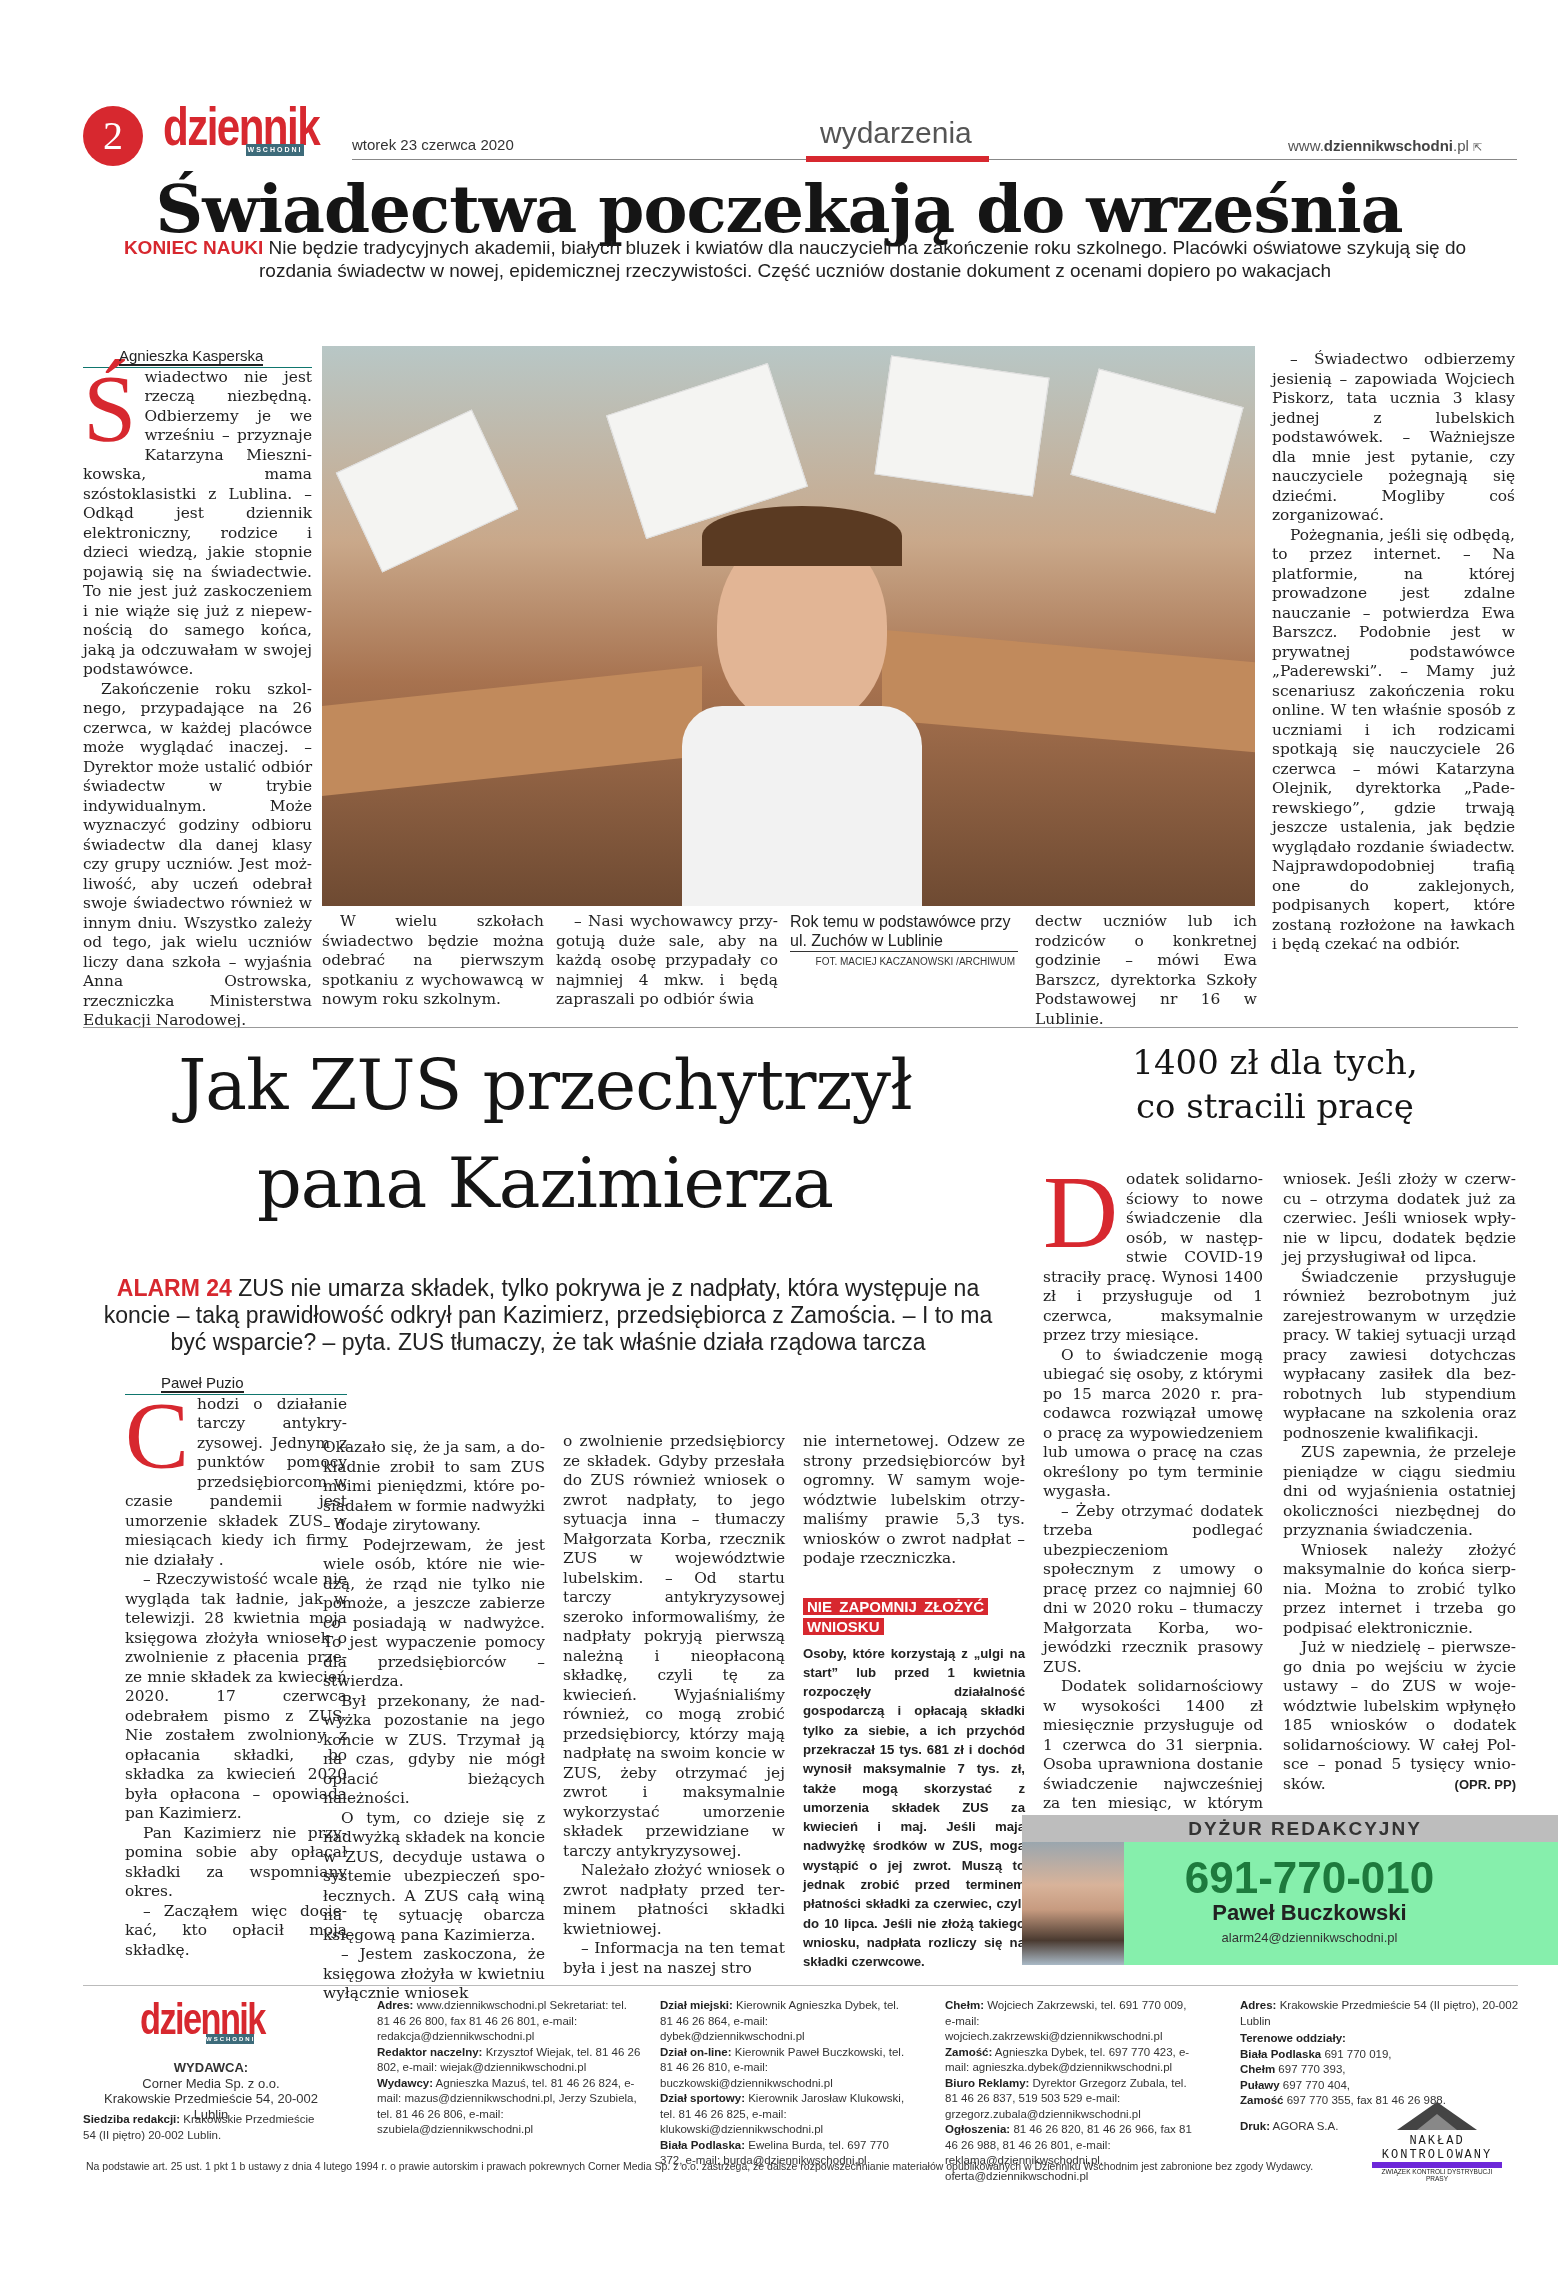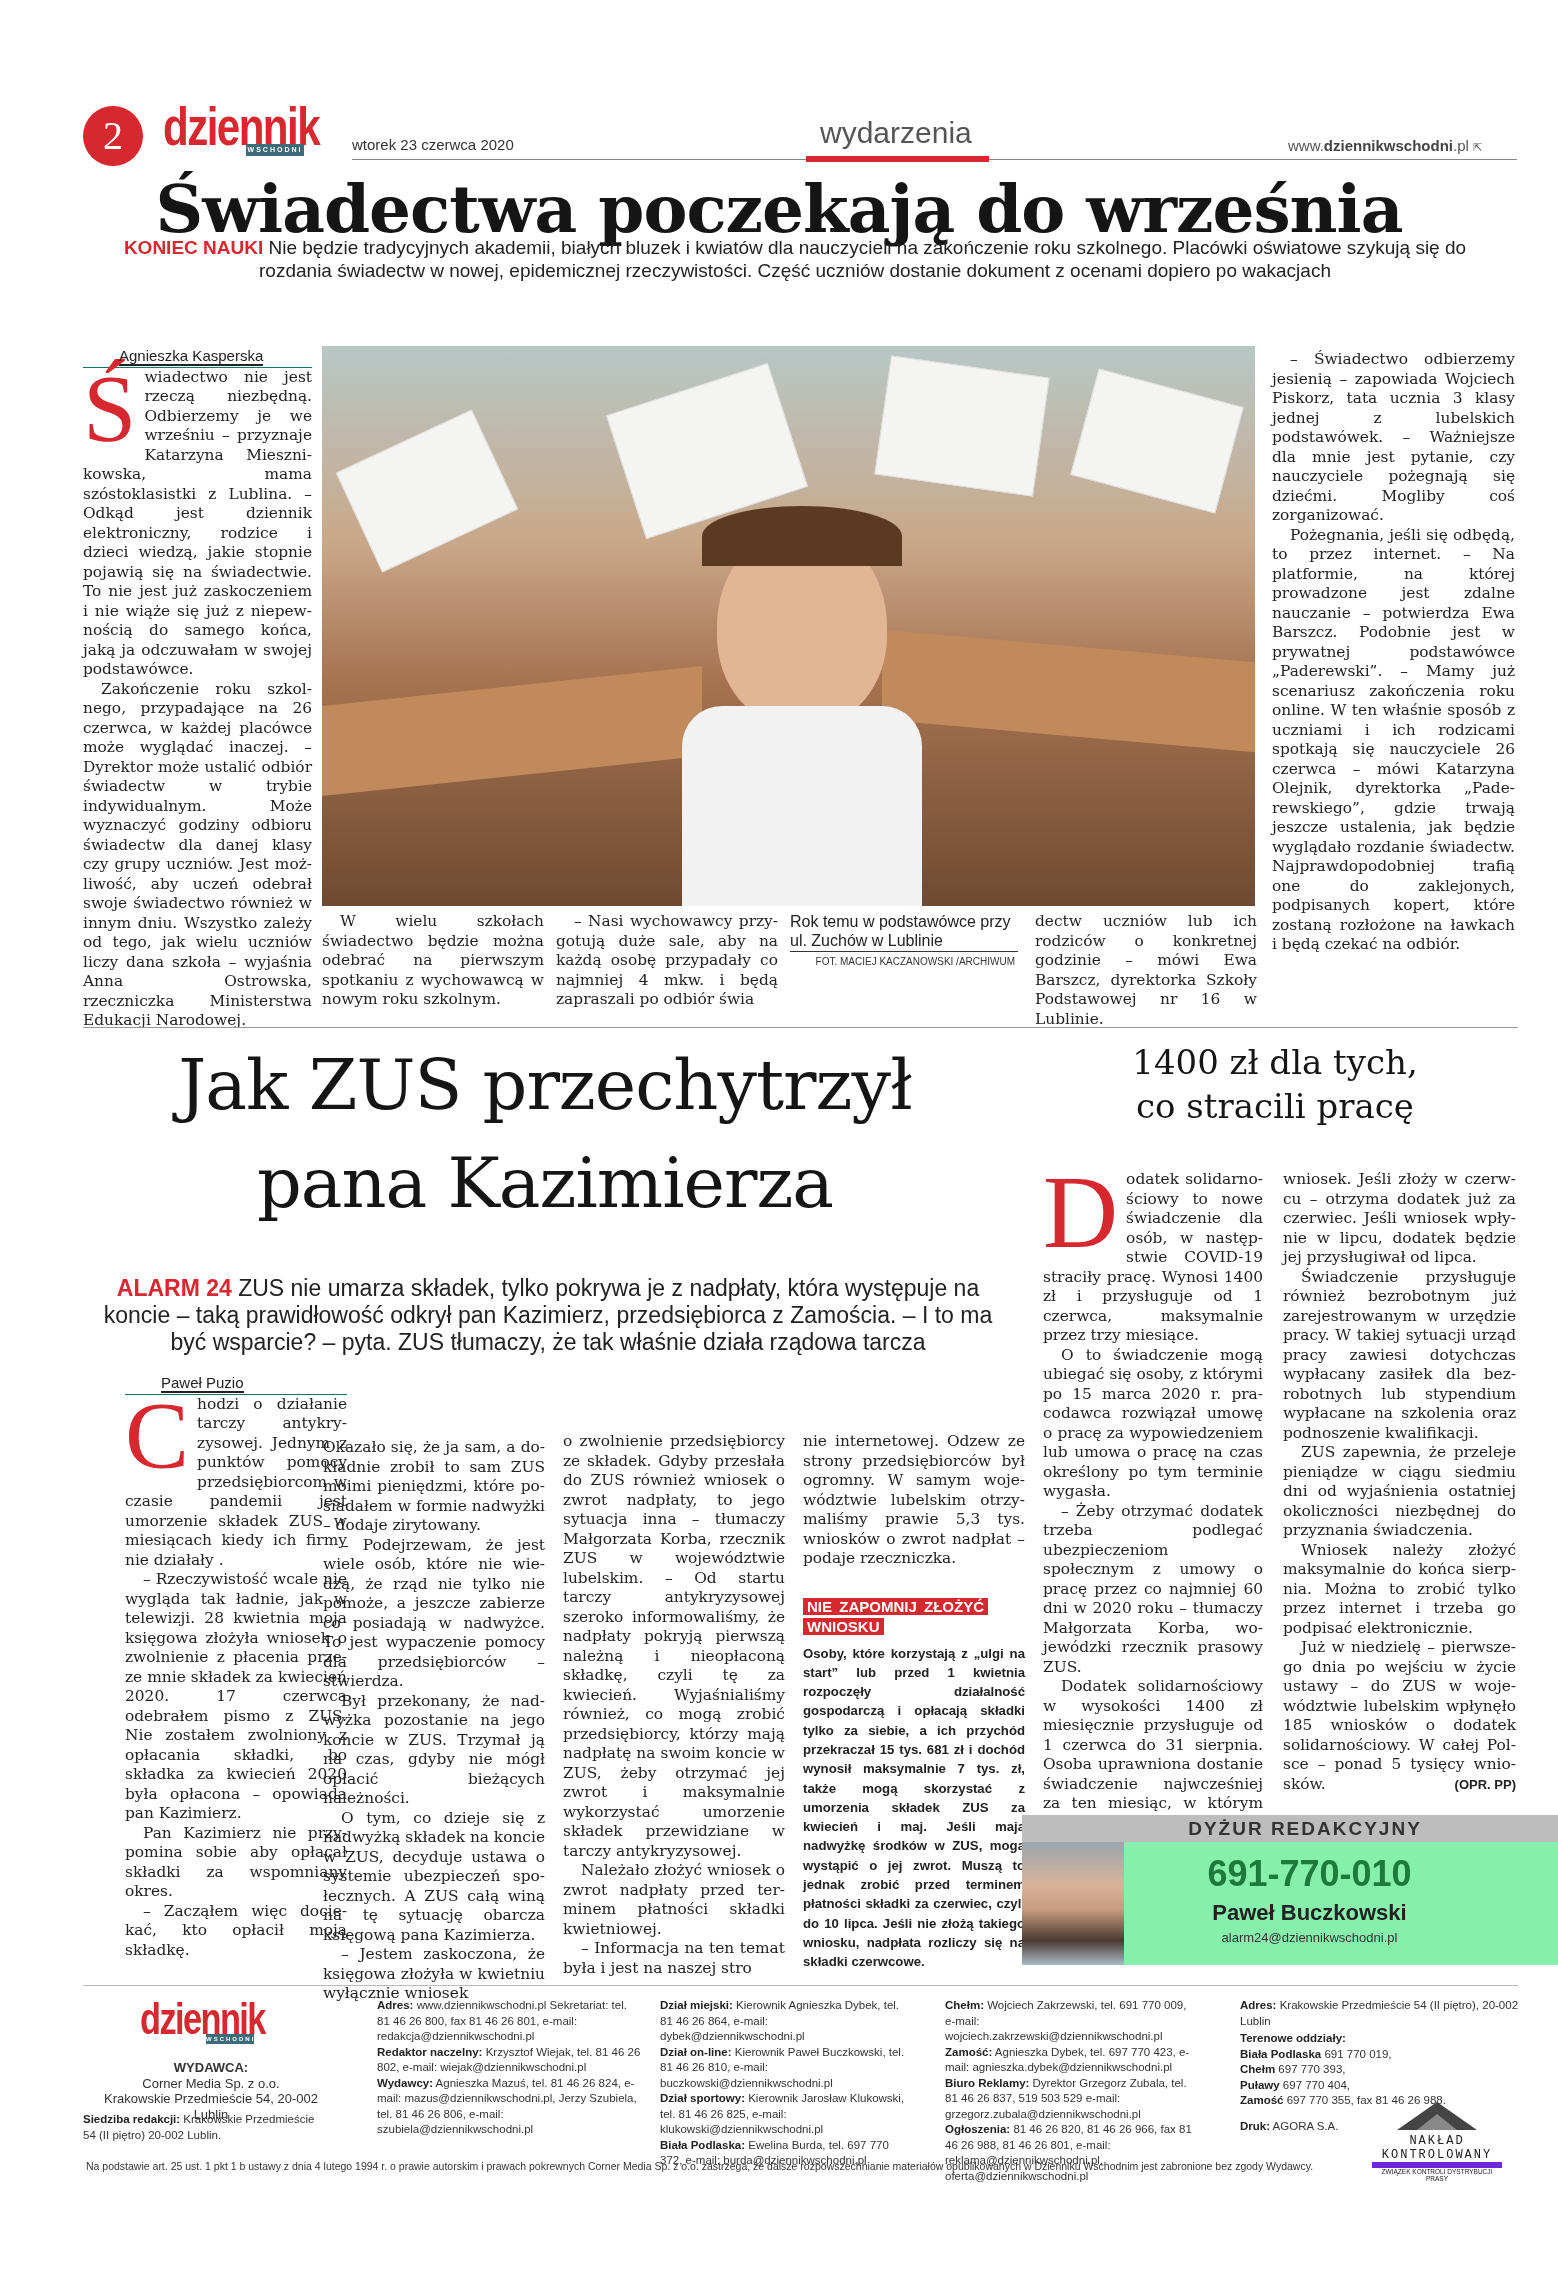--- a/index.html
+++ b/index.html
@@ -42,21 +42,21 @@
   .h2 { left: 70px; top: 1040px; width: 950px; text-align: center; font-family: "DejaVu Serif", serif; font-size: 70px; line-height: 90px; letter-spacing: -1px; color: #151515; }
   .lead2 { left: 83px; top: 1275px; width: 930px; text-align: center; font-family: "Liberation Sans", sans-serif; font-size: 23px; line-height: 27px; color: #222; }
   .h3 { left: 1030px; top: 1040px; width: 490px; text-align: center; font-family: "DejaVu Serif", serif; font-size: 34px; line-height: 44px; color: #151515; }
 
   .boxhead { display:inline; background:#d7282f; color:#fff; font-family:"Liberation Sans",sans-serif; font-weight:bold; font-size:15px; line-height:20px; padding:0 4px; box-decoration-break:clone; -webkit-box-decoration-break:clone; }
   .boxbody { font-family:"Liberation Sans",sans-serif; font-weight:bold; font-size:13.2px; line-height:19.3px; color:#222; margin-top:6px; }
 
   .duty { left: 1022px; top: 1815px; width: 566px; height: 150px; background: #86efac; }
   .duty-head { height: 27px; background: #bdbdbd; font-family: "Liberation Sans", sans-serif; font-weight: bold; font-size: 19px; letter-spacing: 2px; line-height: 27px; text-align: center; color: #333; }
   .duty-photo { position:absolute; left: 0; top: 27px; width: 102px; height: 123px; background: linear-gradient(180deg,#9aa6ae 0%,#d8b39a 35%,#c79b80 55%,#4a3a30 80%,#a9b9c6 100%); }
-  .duty-phone { position:absolute; left: 102px; top: 38px; width: 371px; text-align:center; font-family:"Liberation Sans",sans-serif; font-weight:bold; font-size: 36px; color: #1d7a3d; }
+  .duty-phone { position:absolute; left: 102px; top: 38px; width: 371px; text-align:center; font-family:"Liberation Sans",sans-serif; font-weight:bold; font-size: 44px; color: #1d7a3d; }
   .duty-name { position:absolute; left: 102px; top: 85px; width: 371px; text-align:center; font-family:"Liberation Sans",sans-serif; font-weight:bold; font-size: 22px; color: #222; }
   .duty-mail { position:absolute; left: 102px; top: 115px; width: 371px; text-align:center; font-family:"Liberation Sans",sans-serif; font-size: 13px; color: #333; }
 
   .foot-rule { left: 83px; top: 1985px; width: 1435px; height: 1px; background: #bbb; }
   .foot { font-family: "Liberation Sans", sans-serif; font-size: 11.5px; line-height: 15.5px; color: #333; }
   .foot b { color: #222; }
   .foot-logo { left: 140px; top: 1998px; width: 150px; height: 60px; }
   .legal { left: 86px; top: 2160px; font-family:"Liberation Sans",sans-serif; font-size: 10.5px; color:#333; white-space:nowrap; }
   .nk { left: 1372px; top: 2100px; width: 130px; text-align:center; font-family:"Liberation Sans",sans-serif; }
 </style>

